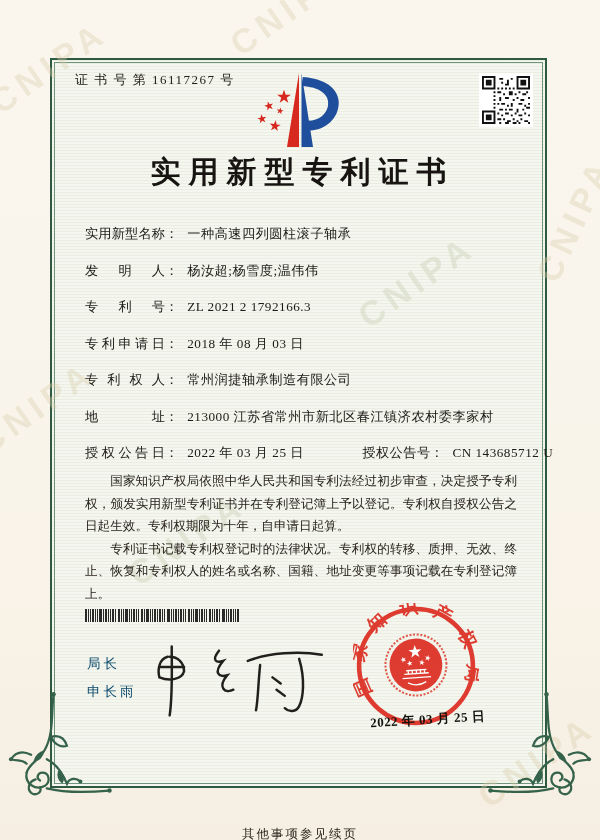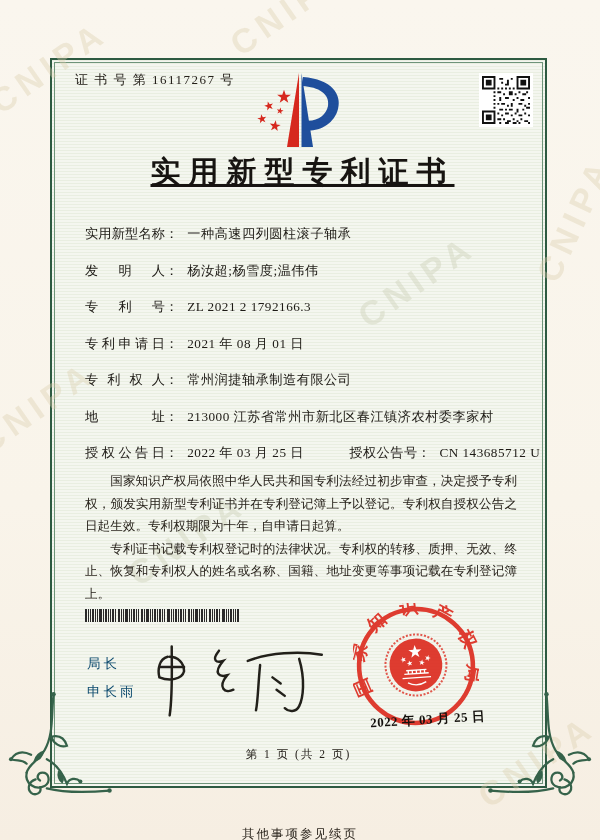--- a/index.html
+++ b/index.html
@@ -42,33 +42,32 @@
   }
   .qr{
     position:absolute;right:14px;top:33px;width:54px;height:54px;
     background:#ffffff;padding:3px;box-sizing:border-box;
   }
   .qr svg{display:block;width:48px;height:48px;}
   .title{
     position:absolute;left:0;right:0;top:112px;text-align:center;
     font-size:30px;font-weight:bold;letter-spacing:8px;text-indent:8px;
     color:#171411;
-    text-decoration:underline;
   }
   
   .fields{position:absolute;left:35px;right:28px;top:183px;font-size:13.2px;}
   .frow{margin-bottom:15.5px;line-height:21px;white-space:nowrap;}
   .flabel{
     display:inline-block;width:80px;vertical-align:bottom;
     text-align:justify;text-align-last:justify;
   }
   .fcolon{display:inline-block;margin-right:9px;}
   .fvalue{letter-spacing:.5px;}
   .fvalue.wdate{display:inline-block;width:142px;}
-  .flabel.second{width:68px;margin-left:20px;}
+  .flabel.second{width:68px;margin-left:33px;}
   
   .paras{
     position:absolute;left:35px;right:30px;top:430px;
     font-size:12.6px;line-height:22.5px;text-align:justify;color:#28231c;
   }
   .paras p{margin:0;text-indent:2em;}
   
   .barcode{position:absolute;left:35px;top:568px;width:156px;height:13px;}
   
   .sig-block{
@@ -157,21 +156,21 @@
     <div class="frow">
       <span class="flabel">实用新型名称</span><span class="fcolon">：</span><span class="fvalue">一种高速四列圆柱滚子轴承</span>
     </div>
     <div class="frow">
       <span class="flabel">发明人</span><span class="fcolon">：</span><span class="fvalue">杨汝超;杨雪度;温伟伟</span>
     </div>
     <div class="frow">
       <span class="flabel">专利号</span><span class="fcolon">：</span><span class="fvalue">ZL 2021 2 1792166.3</span>
     </div>
     <div class="frow">
-      <span class="flabel">专利申请日</span><span class="fcolon">：</span><span class="fvalue">2021 年 08 月 01 日</span>
+      <span class="flabel">专利申请日</span><span class="fcolon">：</span><span class="fvalue">2018 年 08 月 03 日</span>
     </div>
     <div class="frow">
       <span class="flabel">专利权人</span><span class="fcolon">：</span><span class="fvalue">常州润捷轴承制造有限公司</span>
     </div>
     <div class="frow">
       <span class="flabel">地址</span><span class="fcolon">：</span><span class="fvalue">213000 江苏省常州市新北区春江镇济农村委李家村</span>
     </div>
     <div class="frow">
       <span class="flabel">授权公告日</span><span class="fcolon">：</span><span class="fvalue wdate">2022 年 03 月 25 日</span><span class="flabel second">授权公告号</span><span class="fcolon">：</span><span class="fvalue">CN 143685712 U</span>
     </div>
@@ -233,21 +232,20 @@
           <path id="sealArc" d="M 19,88 A 51,51 0 1 1 105,88" fill="none"></path>
         </defs>
         <text font-size="17.5" font-weight="bold" fill="#dd2e22" font-family="Liberation Serif, DejaVu Serif, serif">
           <textPath href="#sealArc" startOffset="3" textLength="206">国家知识产权局</textPath>
         </text>
       </g>
     </svg>
   </div>
   <div class="seal-date">2022 年 03 月 25 日</div>
 
-  <div class="page-info">第 1 页 (共 2 页)</div>
 </div>
 
 <div class="flourish bl">
   <svg viewBox="0 0 100 100" width="112" height="112">
     <g fill="none" stroke="#35624a" stroke-width="2" stroke-linecap="round">
       <path d="M46,2 C44,22 46,38 38,52 C32,62 24,64 22,72"></path>
       <path d="M22,72 C20,82 30,88 38,84 C44,80 42,72 36,72 C32,72 30,77 34,79"></path>
       <path d="M40,86 C56,90 74,90 96,88"></path>
       <path d="M40,60 C48,64 54,72 58,82 C60,77 66,76 70,80"></path>
       <path d="M26,56 C18,52 12,54 8,60 C14,62 18,60 22,64"></path>

